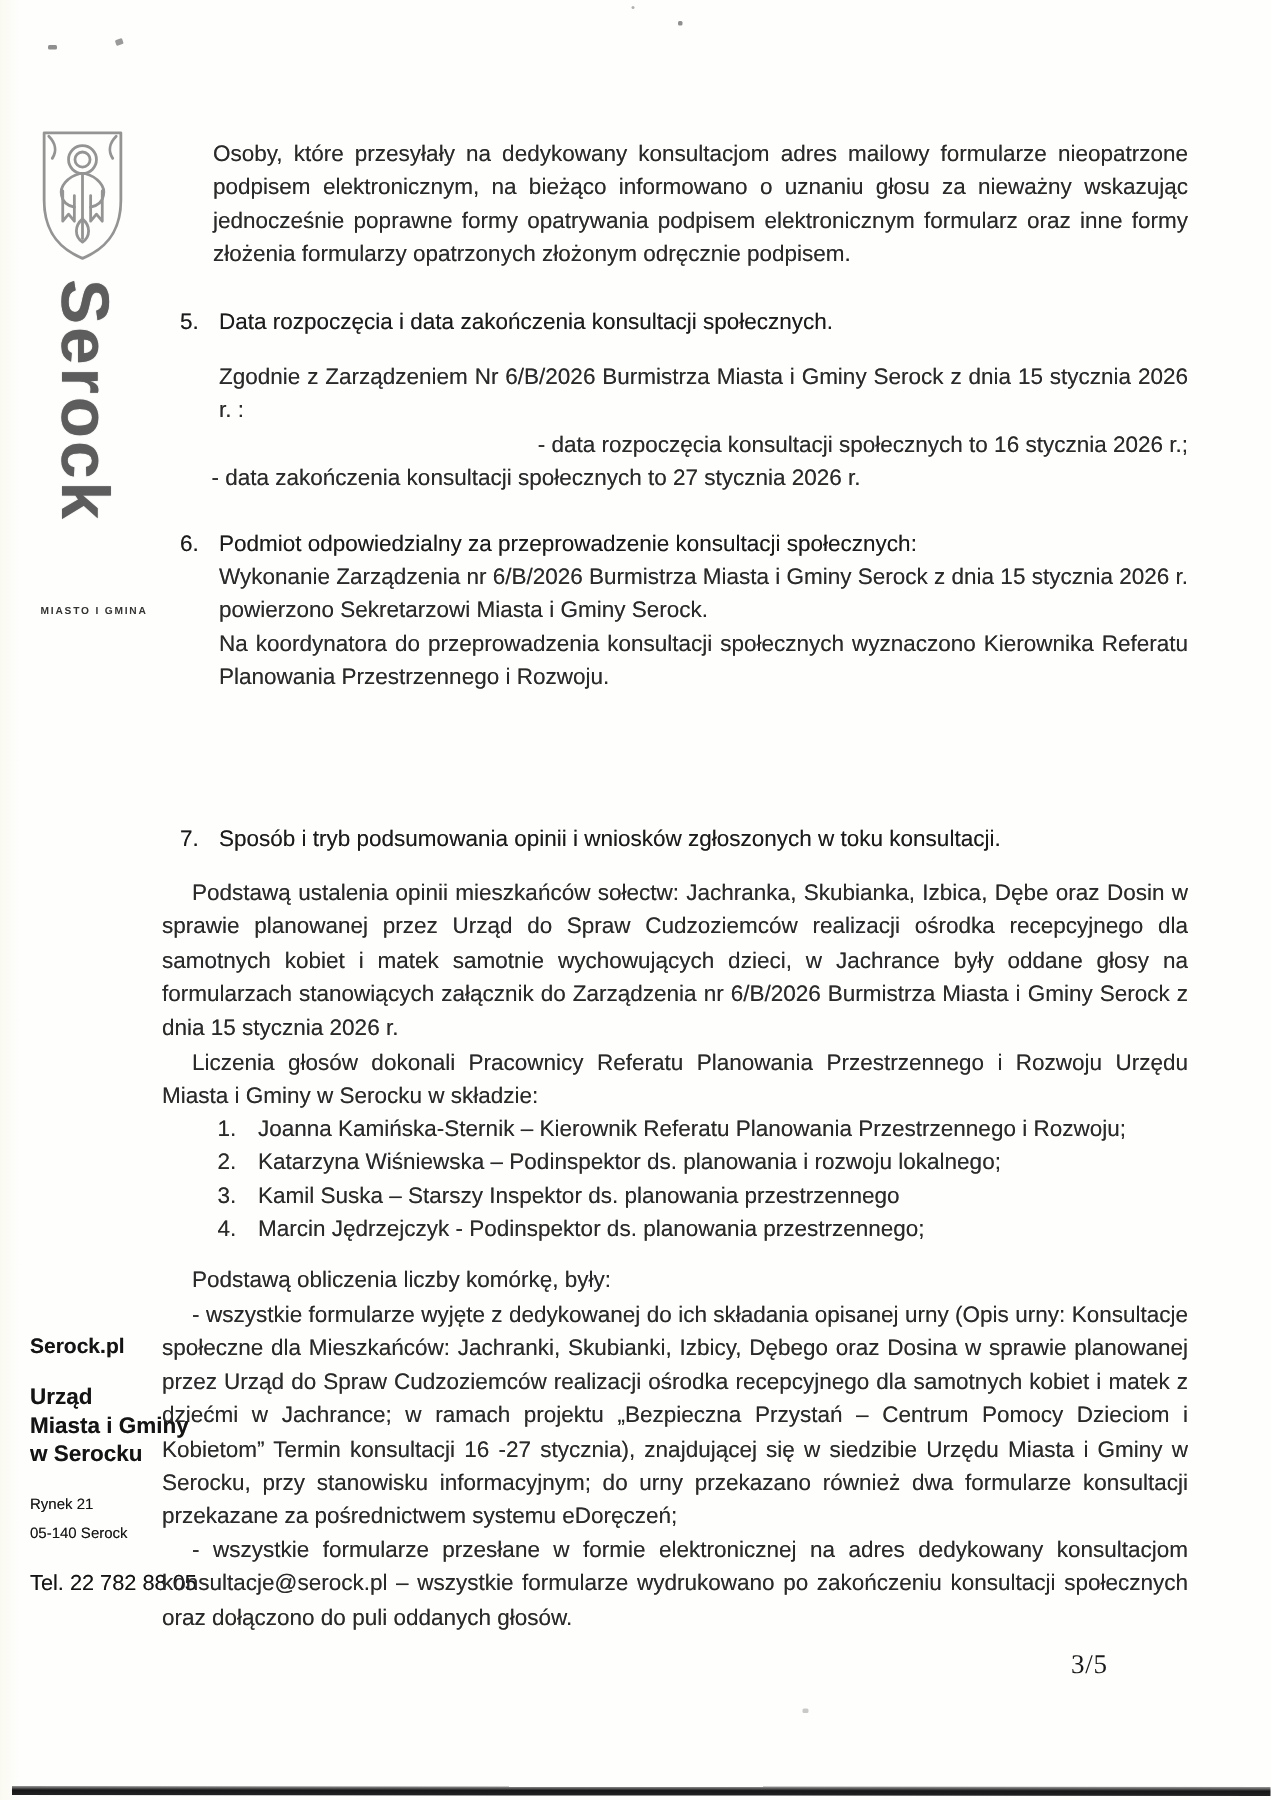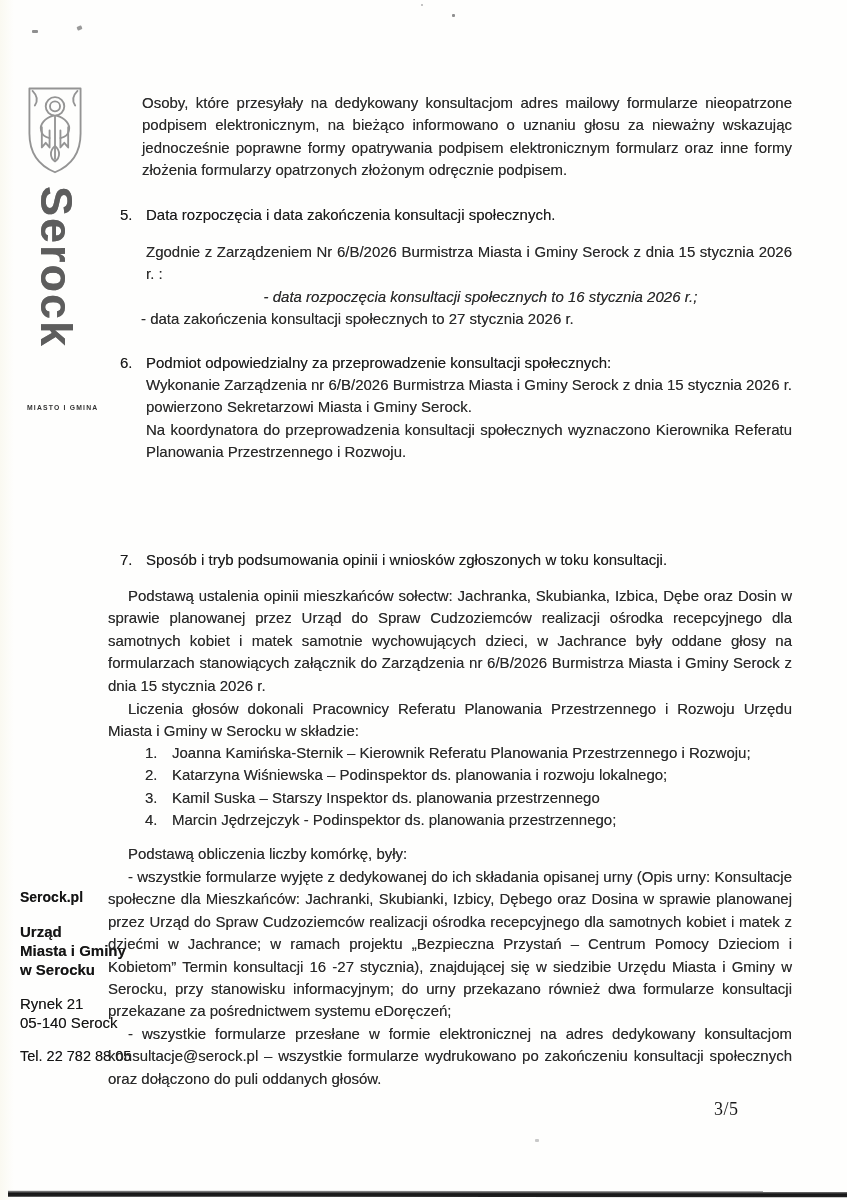--- a/index.html
+++ b/index.html
@@ -33,21 +33,21 @@
     color:#5d5d5d; text-shadow:0 0 .6px rgba(80,80,80,.7);
   }
   .brand-tagline {
     position:absolute; left:27px; top:404px;
     font-size:6.8px; font-weight:bold; letter-spacing:1.2px;
     color:#333; white-space:nowrap;
   }
   .contact { color:#141414; text-shadow:0 0 .4px rgba(20,20,20,.5); }
   .website { left:20px; top:889px; font-size:14px; font-weight:bold; }
   .office  { left:20px; top:922px; font-size:15px; font-weight:bold; line-height:19px; }
-  .address { left:20px; top:995px; font-size:15px; line-height:18.5px; }
+  .address { left:20px; top:995px; font-size:10px; line-height:18.5px; }
   .phone   { left:20px; top:1048px; font-size:14.5px; }
 
   .page-number {
     position:absolute; left:714px; top:1099px;
     font-family:"Liberation Serif", serif; font-size:18px; color:#1a1a1a;
     letter-spacing:.5px;
   }
   .scan-bar {
     position:absolute; left:8px; top:1191px; width:839px; height:6px;
     background:linear-gradient(#9a9a9a,#161616 45%,#222);
@@ -94,21 +94,21 @@
 
   <div class="abs contact phone">Tel. 22 782 88 05</div>
 
   <div class="abs txt" style="left:142px; top:92px; width:650px;">Osoby, które przesyłały na dedykowany konsultacjom adres mailowy formularze nieopatrzone podpisem elektronicznym, na bieżąco informowano o uznaniu głosu za nieważny wskazując jednocześnie poprawne formy opatrywania podpisem elektronicznym formularz oraz inne formy złożenia formularzy opatrzonych złożonym odręcznie podpisem.</div>
 
   <div class="abs txt heading sec-row" style="left:120px; top:204px; width:672px;">
     <span class="sec-num">5.</span>
     <span>Data rozpoczęcia i data zakończenia konsultacji społecznych.</span>
   </div>
   <div class="abs txt" style="left:146px; top:241px; width:646px;">Zgodnie z Zarządzeniem Nr 6/B/2026 Burmistrza Miasta i Gminy Serock z dnia 15 stycznia 2026 r. :</div>
-  <div class="abs txt" style="left:155px; top:286px; width:651px; text-align:center;font-style:italic;">- data rozpoczęcia konsultacji społecznych to 16 stycznia 2026 r.;</div>
+  <div class="abs txt" style="left:141px; top:286px; width:651px; text-align:right;">- data rozpoczęcia konsultacji społecznych to 16 stycznia 2026 r.;</div>
   <div class="abs txt" style="left:141px; top:308px; width:651px; text-align:left;">- data zakończenia konsultacji społecznych to 27 stycznia 2026 r.</div>
 
   <div class="abs txt heading sec-row" style="left:120px; top:352px; width:672px;">
     <span class="sec-num">6.</span>
     <span>Podmiot odpowiedzialny za przeprowadzenie konsultacji społecznych:</span>
   </div>
   <div class="abs" style="left:146px; top:374px; width:646px;">
     <div class="txt">Wykonanie Zarządzenia nr 6/B/2026 Burmistrza Miasta i Gminy Serock z dnia 15 stycznia 2026 r. powierzono Sekretarzowi Miasta i Gminy Serock.</div>
     <div class="txt">Na koordynatora do przeprowadzenia konsultacji społecznych wyznaczono Kierownika Referatu Planowania Przestrzennego i Rozwoju.</div>
   </div>

